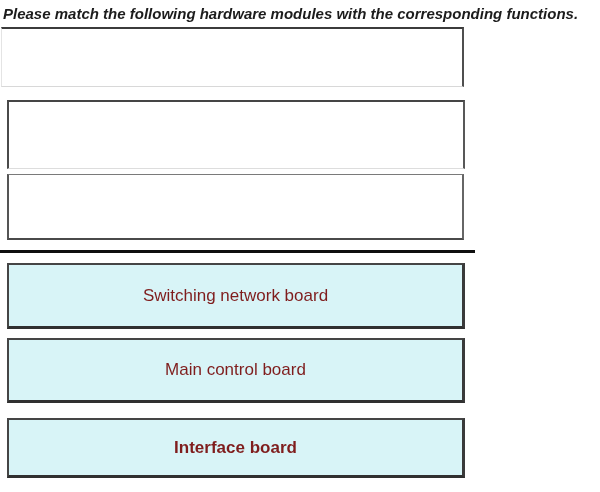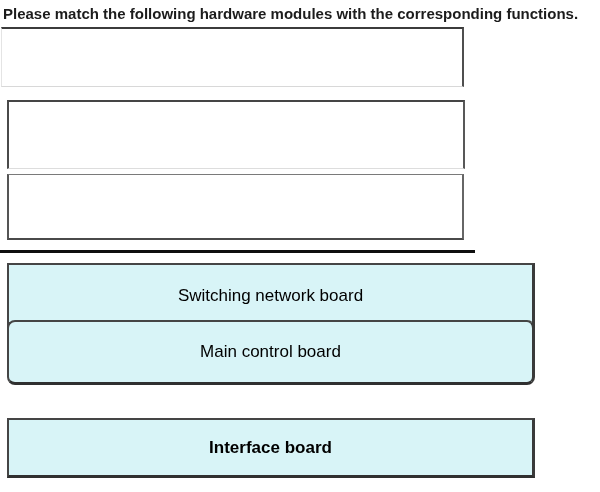--- a/index.html
+++ b/index.html
@@ -16,20 +16,21 @@
   }
   .question-title {
     position: absolute;
     left: 3px;
     top: 5px;
     font-size: 15px;
     font-weight: bold;
     color: #1c1c1c;
     white-space: nowrap;
     letter-spacing: 0px;
+    font-style: italic;
   }
   .drop-zone {
     position: absolute;
     background: #ffffff;
     box-sizing: border-box;
   }
   .drop-zone-1 {
     left: 1px;
     top: 27px;
     width: 463px;
@@ -63,35 +64,35 @@
     position: absolute;
     left: 0px;
     top: 250px;
     width: 475px;
     height: 3px;
     background: #0f0f0f;
   }
   .option-box {
     position: absolute;
     left: 7px;
-    width: 528px;
+    width: 458px;
     box-sizing: border-box;
     background: #d8f4f7;
     border: 2px solid #454545;
     border-right: 3px solid #3a3a3a;
     border-bottom: 3px solid #303030;
     display: flex;
     align-items: center;
     justify-content: center;
     font-size: 17px;
-    color: #000000;
+    color: #7f1d1d;
     cursor: move;
   }
   .option-1 { top: 263px; height: 66px; }
-  .option-2 { top: 320px; height: 65px; border-radius: 8px; }
+  .option-2 { top: 338px; height: 65px; }
   .option-3 { top: 418px; height: 60px; font-weight: bold; }
   .option-label {
     pointer-events: none;
   }
 </style>
 </head>
 <body>
 
 <div class="question-title">Please match the following hardware modules with the corresponding functions.</div>
 

